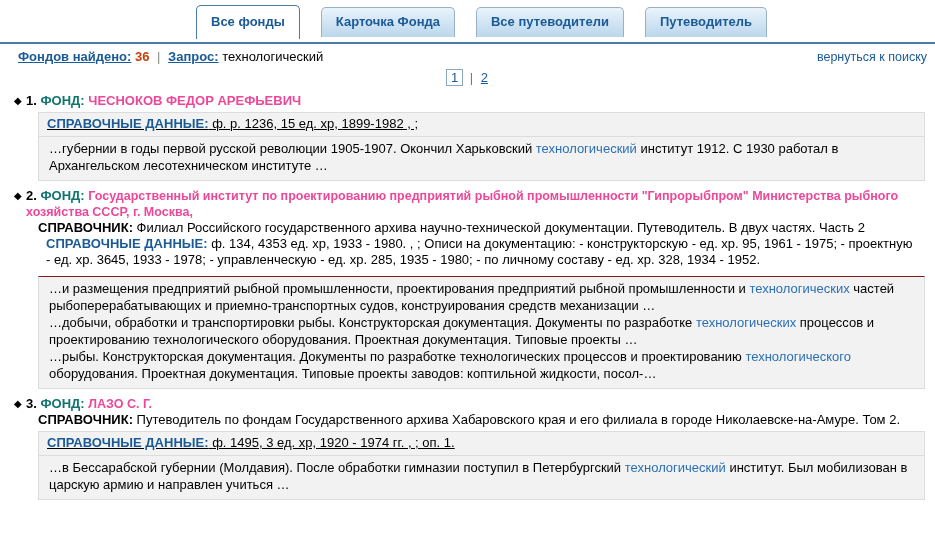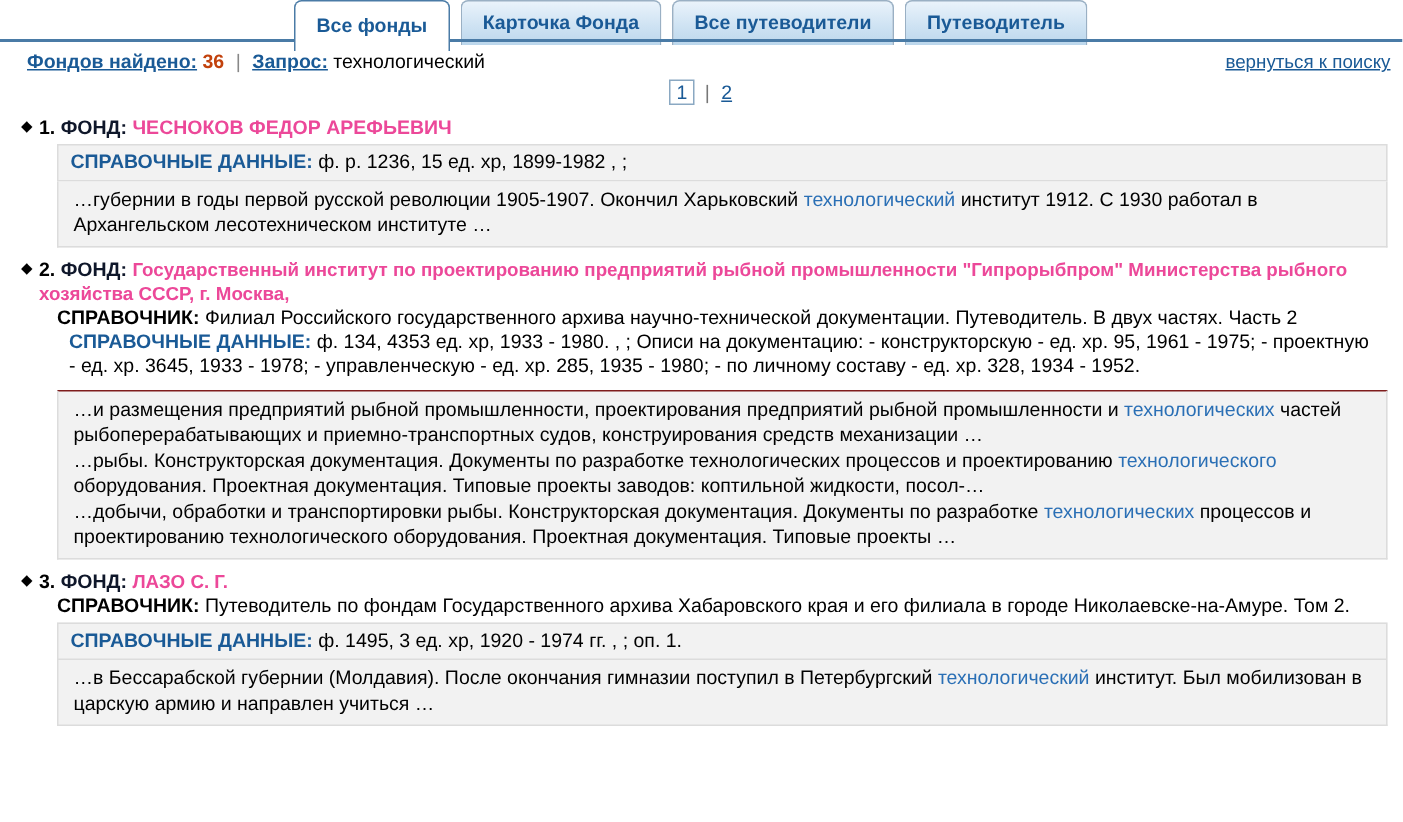--- a/index.html
+++ b/index.html
@@ -15,25 +15,25 @@
   #page {
     position: relative;
     width: 935px;
     height: 548px;
     overflow: hidden;
   }
 
   
   .tabbar {
     position: relative;
-    height: 28px;
+    height: 44px;
     padding-left: 196px;
     display: flex;
-    align-items: flex-start;
-    gap: 7px;
+    align-items: center;
+    gap: 21px;
   }
   .tab {
     position: relative;
     border: 1px solid #9ab0c4;
     border-bottom: none;
     border-radius: 5px 5px 0 0;
     padding: 6px 14px 7px 14px;
     font-size: 13px;
     font-weight: bold;
     color: #1a5a96;
@@ -65,21 +65,20 @@
     justify-content: space-between;
     padding: 5px 8px 4px 18px;
     font-size: 13px;
   }
   .inforow .left { color: #000; }
   .inforow .lbl { color: #1a5a96; font-weight: bold; text-decoration: underline; }
   .inforow .num { color: #c2410c; font-weight: bold; }
   .inforow .sep { color: #888; margin: 0 4px; }
   .backlink {
     color: #1a5a96;
-    text-decoration: underline;
     font-size: 12.5px;
     cursor: pointer;
   }
 
   
   .pager {
     text-align: center;
     padding: 2px 0 8px 0;
     font-size: 13px;
     color: #333;
@@ -115,40 +114,41 @@
     line-height: 16px;
     width: 14px;
     flex: none;
     padding-left: 2px;
   }
   .rec-title {
     font-weight: bold;
     font-size: 13px;
     color: #000;
   }
-  .rec-title .fondlabel { color: #0f172a; }
+  .rec-title .fondlabel { color: #0f766e; }
   .fondname {
     color: #ec4899;
     font-weight: bold;
   }
   .fondname.small { font-size: 12.5px; }
   .guide {
     margin: 0 0 0 26px;
     font-size: 13px;
     line-height: 16px;
   }
   .guide .gl { font-weight: bold; color: #000; }
   .spr {
     background: #f2f2f2;
     border: 1px solid #dcdcdc;
     margin: 3px 0 0 26px;
     padding: 3px 8px 4px 8px;
     font-size: 13px;
     line-height: 16px;
     color: #000;
+    text-decoration: underline;
   }
   .spr .sl { font-weight: bold; color: #1a5a96; }
   .snips {
     background: #f2f2f2;
     border: 1px solid #dcdcdc;
     border-top: none;
     margin: 0 0 0 26px;
     padding: 4px 8px 5px 10px;
     font-size: 13px;
     line-height: 16.5px;
@@ -230,24 +230,24 @@
       </div>
       <div class="plainblock" style="margin-top:0;padding-top:0;">
         <span class="sl" style="font-weight:bold;color:#1a5a96;">СПРАВОЧНЫЕ ДАННЫЕ:</span>
         <span>ф. 134, 4353 ед. хр, 1933 - 1980. , ; Описи на документацию: - конструкторскую - ед. хр. 95, 1961 - 1975; - проектную - ед. хр. 3645, 1933 - 1978; - управленческую - ед. хр. 285, 1935 - 1980; - по личному составу - ед. хр. 328, 1934 - 1952.</span>
       </div>
       <div class="snips" style="border-top:1px solid #7f1d1d;margin-top:4px;">
         <p>
           <span>…и размещения предприятий рыбной промышленности, проектирования предприятий рыбной промышленности и </span><span class="hl">технологических</span><span> частей рыбоперерабатывающих и приемно-транспортных судов, конструирования средств механизации …</span>
         </p>
         <p>
+          <span>…добычи, обработки и транспортировки рыбы. Конструкторская документация. Документы по разработке </span><span class="hl">технологических</span><span> процессов и проектированию технологического оборудования. Проектная документация. Типовые проекты …</span>
+        </p>
+        <p>
           <span>…рыбы. Конструкторская документация. Документы по разработке технологических процессов и проектированию </span><span class="hl">технологического</span><span> оборудования. Проектная документация. Типовые проекты заводов: коптильной жидкости, посол-…</span>
-        </p>
-        <p>
-          <span>…добычи, обработки и транспортировки рыбы. Конструкторская документация. Документы по разработке </span><span class="hl">технологических</span><span> процессов и проектированию технологического оборудования. Проектная документация. Типовые проекты …</span>
         </p>
       </div>
     </div>
 
     <div class="record">
       <div class="rec-head">
         <span class="bullet">◆</span>
         <span class="rec-title">
           <span>3.</span>
           <span class="fondlabel">ФОНД:</span>
@@ -257,19 +257,19 @@
       <div class="guide">
         <span class="gl">СПРАВОЧНИК:</span>
         <span>Путеводитель по фондам Государственного архива Хабаровского края и его филиала в городе Николаевске-на-Амуре. Том 2.</span>
       </div>
       <div class="spr">
         <span class="sl">СПРАВОЧНЫЕ ДАННЫЕ:</span>
         <span>ф. 1495, 3 ед. хр, 1920 - 1974 гг. , ; оп. 1.</span>
       </div>
       <div class="snips">
         <p>
-          <span>…в Бессарабской губернии (Молдавия). После окончания гимназии поступил в Петербургский </span><span class="hl">технологический</span><span> институт. Был мобилизован в царскую армию и направлен учиться …</span>
+          <span>…в Бессарабской губернии (Молдавия). После обработки гимназии поступил в Петербургский </span><span class="hl">технологический</span><span> институт. Был мобилизован в царскую армию и направлен учиться …</span>
         </p>
       </div>
     </div>
 
   </div>
 </div>
 
 </body></html>

